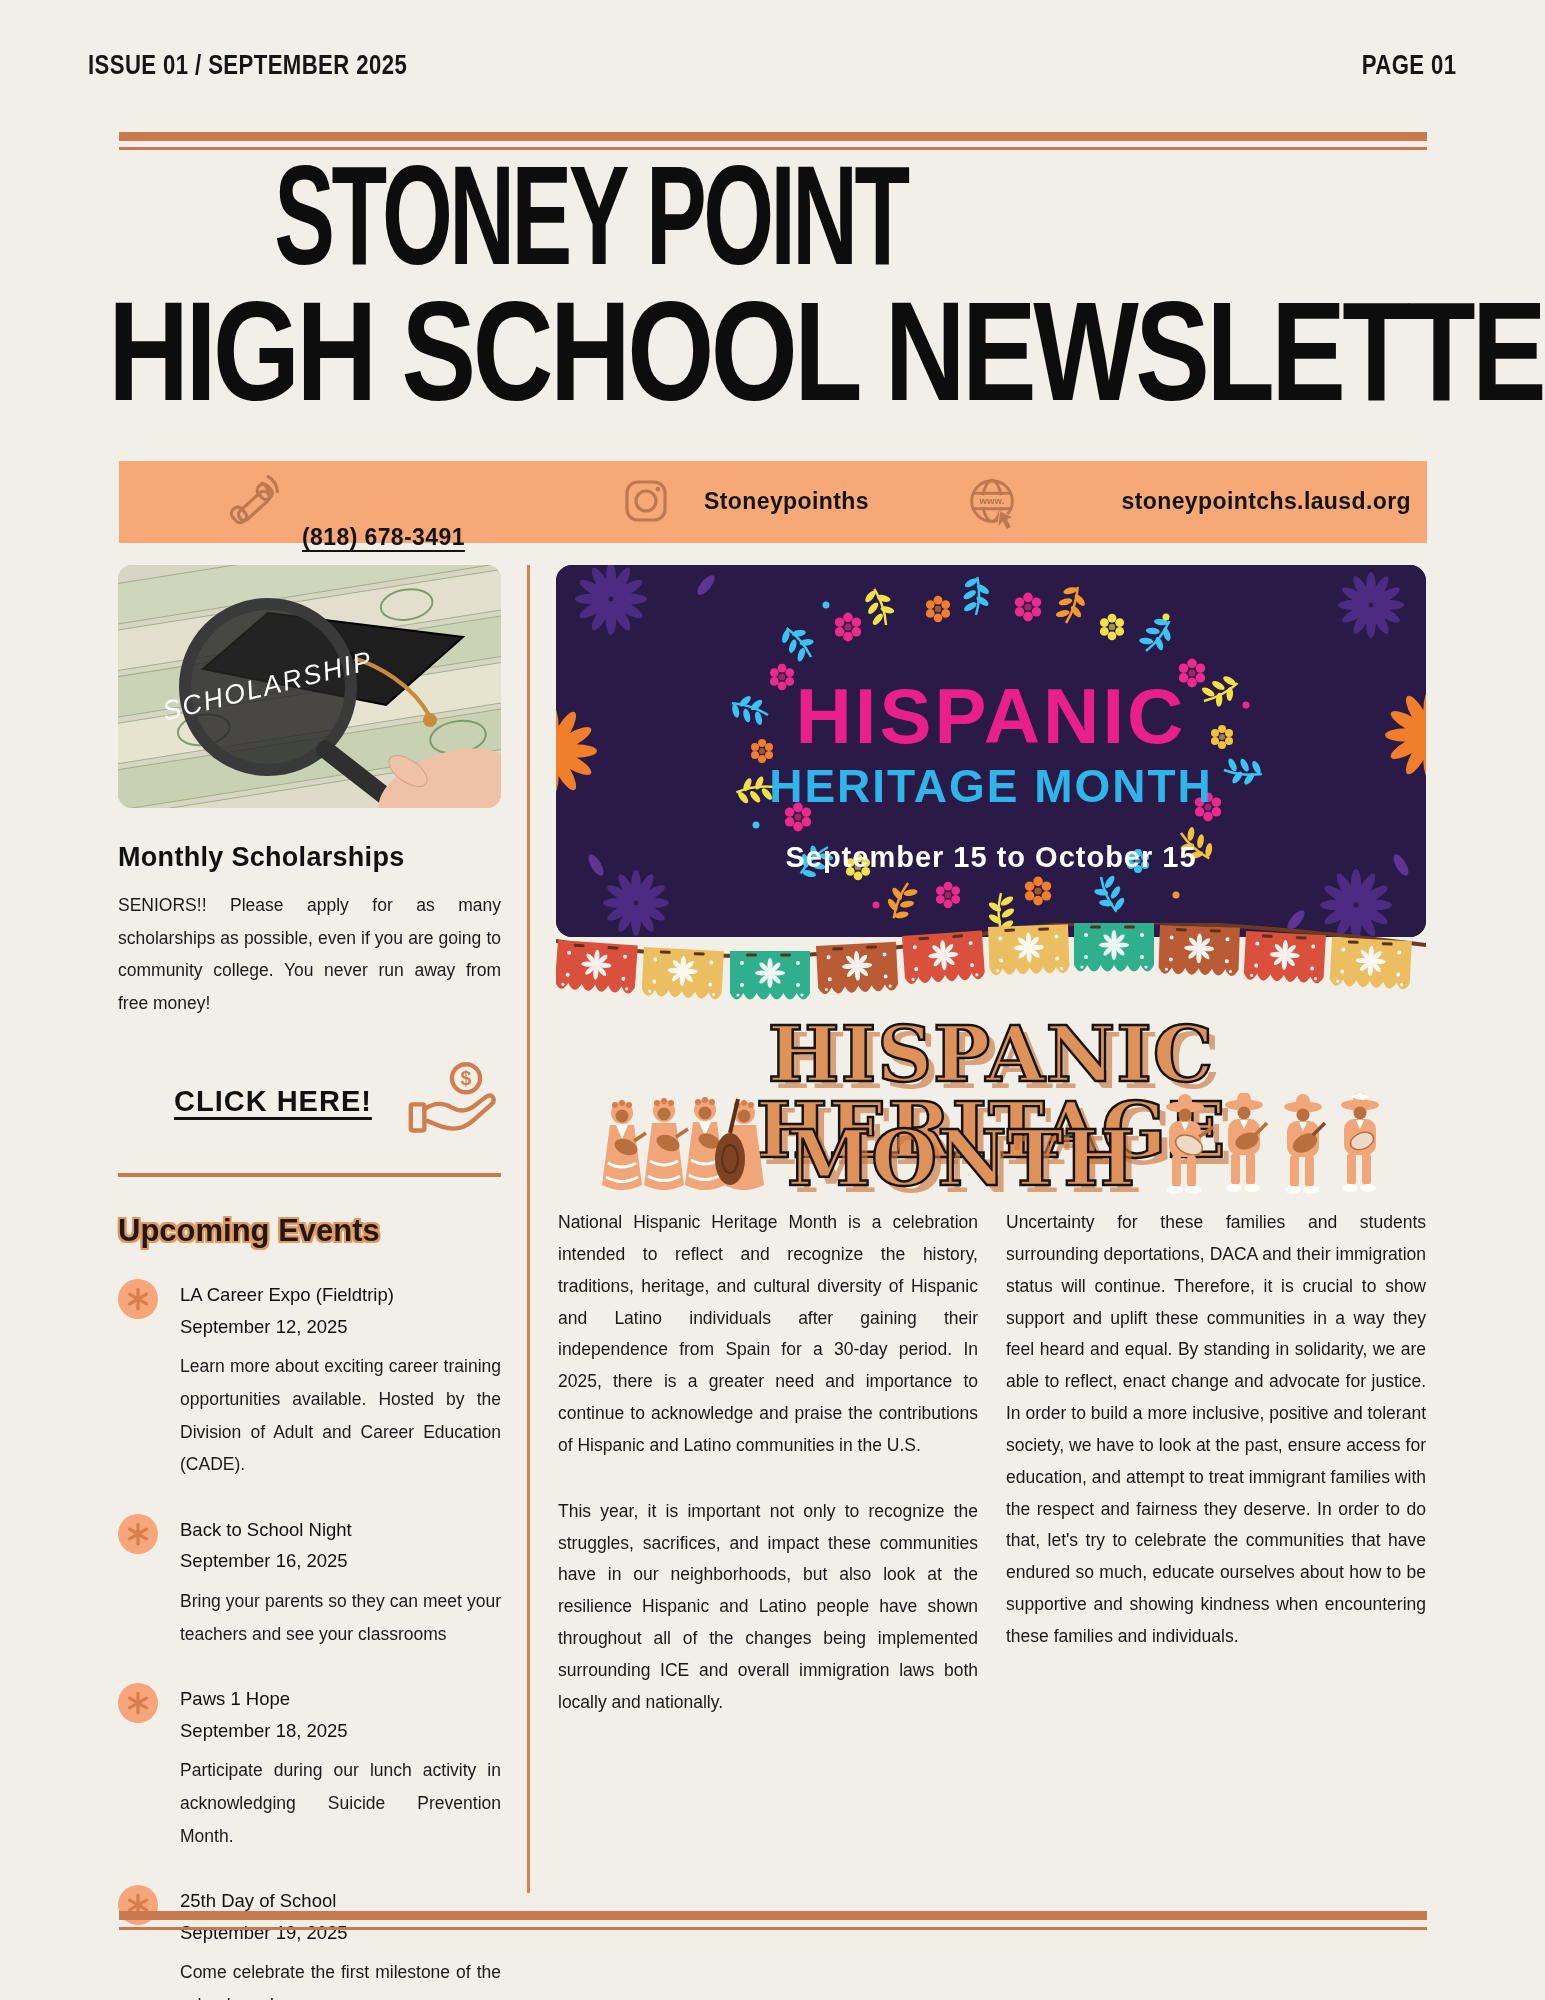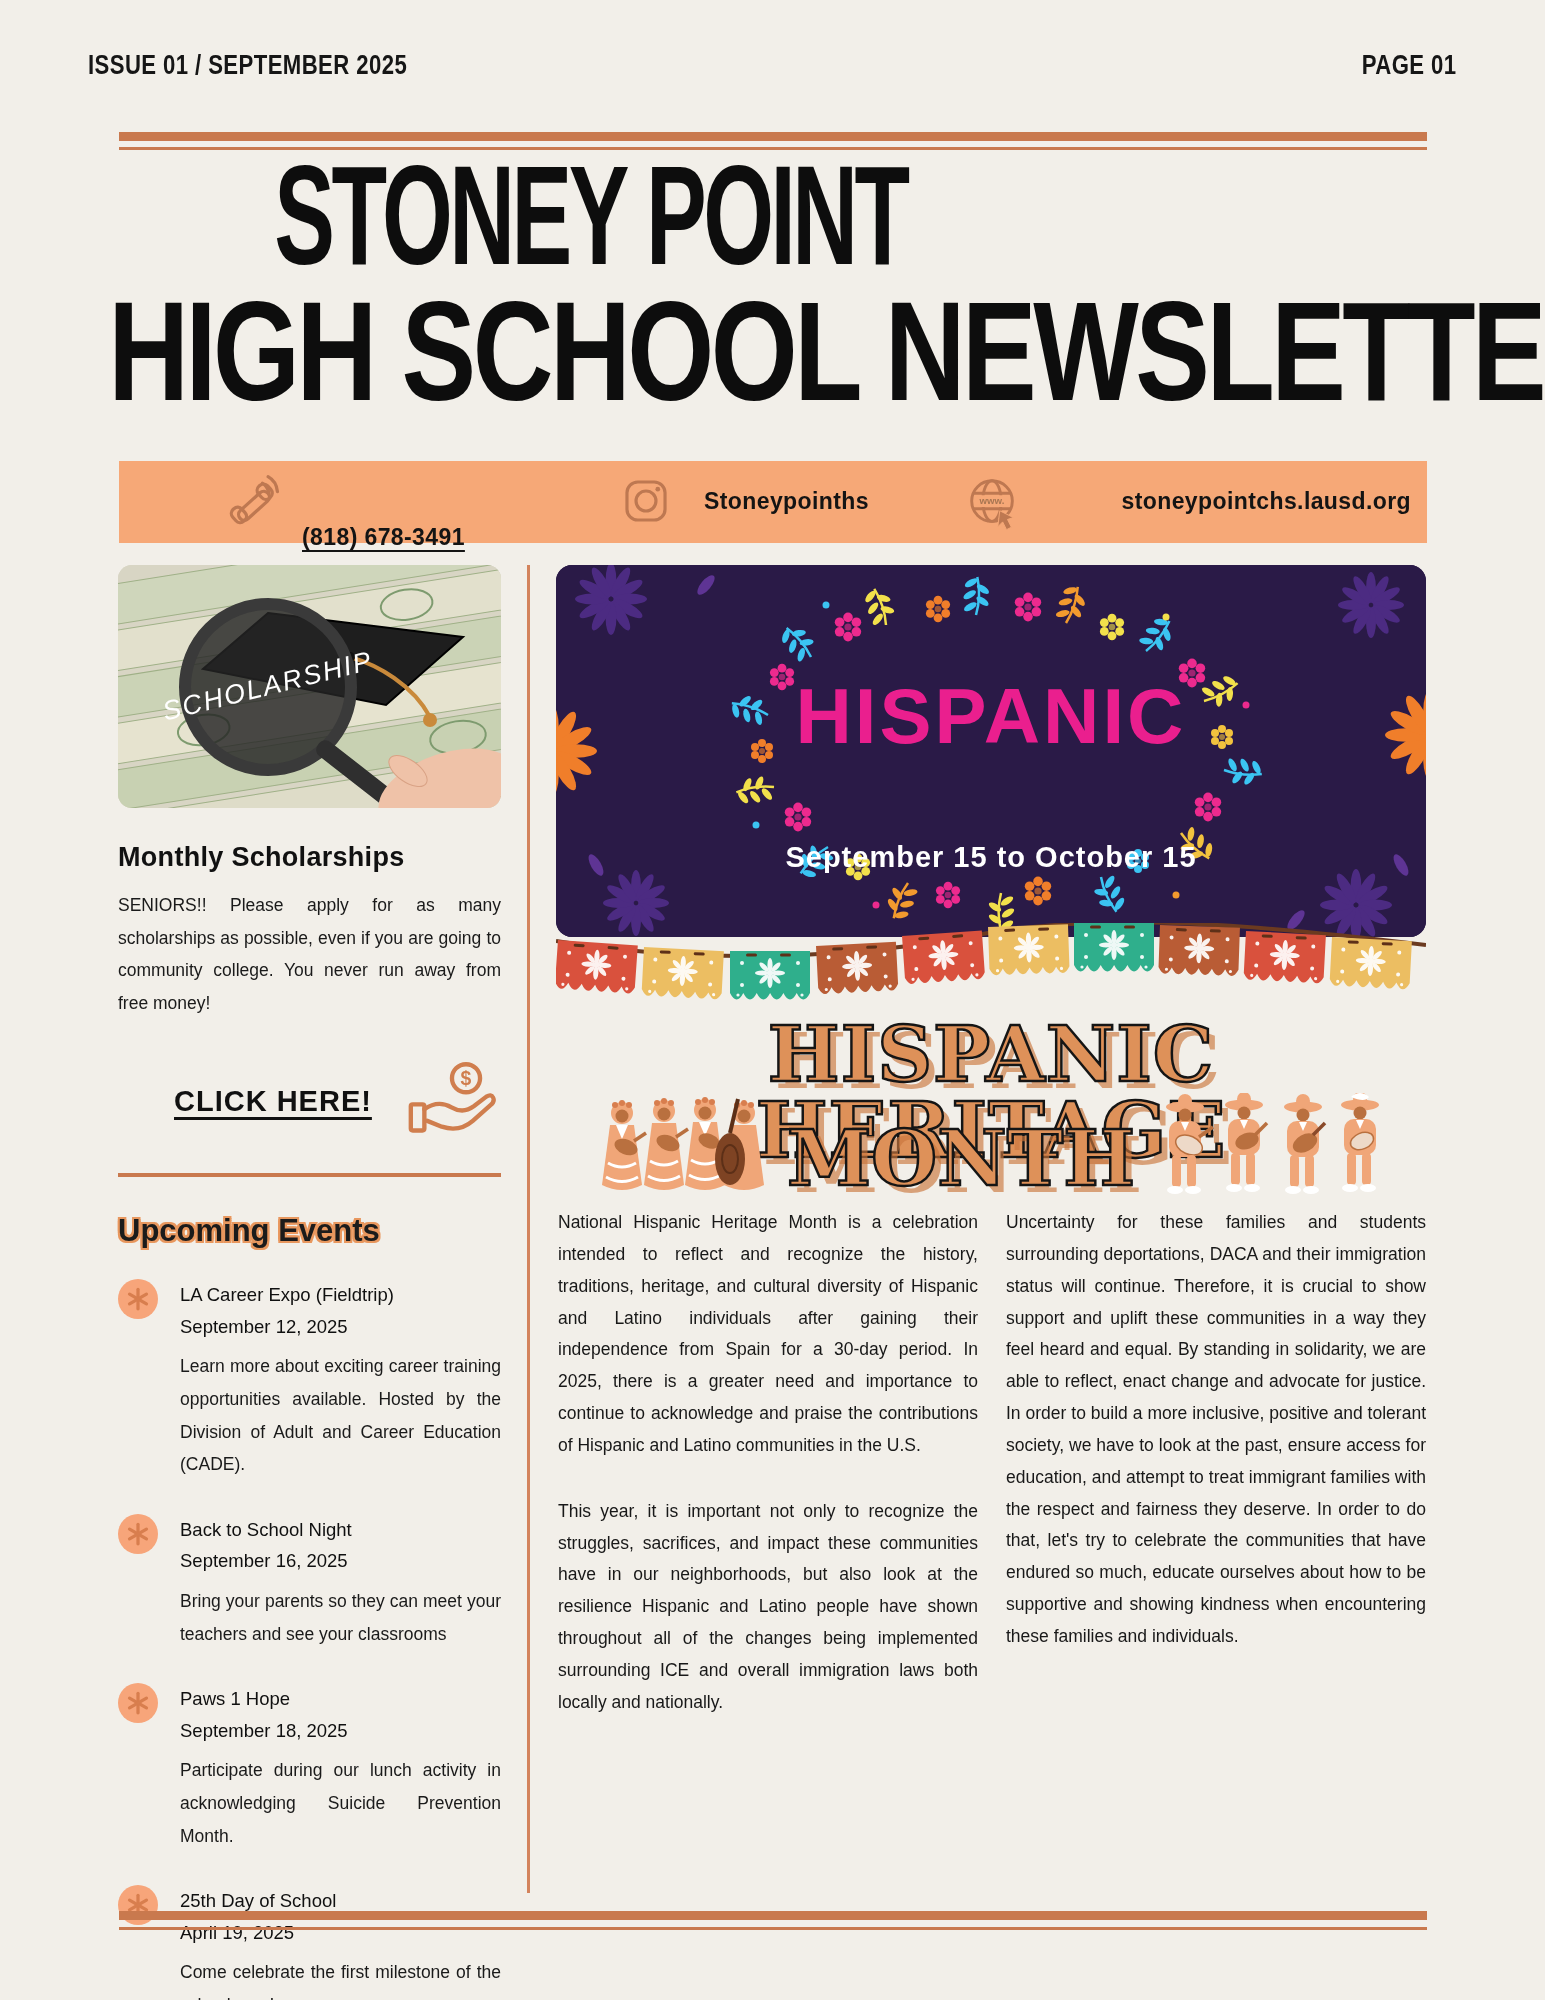--- a/index.html
+++ b/index.html
@@ -213,21 +213,21 @@
         <span class="bullet">
           <svg width="26" height="26" viewBox="0 0 40 40">
               <g stroke="#D87E4E" stroke-width="5" stroke-linecap="round">
                 <line x1="20" y1="5" x2="20" y2="35"></line>
                 <line x1="7" y1="12.5" x2="33" y2="27.5"></line>
                 <line x1="33" y1="12.5" x2="7" y2="27.5"></line>
               </g>
             </svg>
         </span>
         <div class="ev-title">25th Day of School</div>
-        <div class="ev-date">April 19, 2025</div>
+        <div class="ev-date">September 19, 2025</div>
         <div class="ev-desc">Come celebrate the first milestone of the school year!</div>
       </li>
     </ul>
   </aside>
 
   <div class="vdiv"></div>
 
   <main class="main">
 
     <div class="banner">
@@ -308,20 +308,21 @@
         <use href="#f6" color="#F07E2A" transform="translate(206,186) scale(1.0)"></use>
         <use href="#f6" color="#EC2A8E" transform="translate(226,112) scale(1.1)"></use>
         <circle cx="270" cy="40" r="3.5" fill="#3BC4F2"></circle>
           <circle cx="610" cy="52" r="3.5" fill="#F2E04B"></circle>
         <circle cx="690" cy="140" r="3.5" fill="#EC2A8E"></circle>
           <circle cx="200" cy="260" r="3.5" fill="#3BC4F2"></circle>
         <circle cx="620" cy="330" r="3.5" fill="#F29A2E"></circle>
           <circle cx="320" cy="340" r="3.5" fill="#EC2A8E"></circle>
       </svg>
       <div class="bt bt1">HISPANIC</div>
+      <div class="bt bt2">HERITAGE MONTH</div>
       <div class="bt bt3">September 15 to October 15</div>
     </div>
 
     <svg class="picado" viewBox="0 0 870 100">
       <defs>
         <g id="flagdeco">
           <g fill="#FFFFFF" opacity=".92">
             <ellipse cx="40" cy="14" rx="2.6" ry="7"></ellipse>
             <ellipse cx="40" cy="30" rx="2.6" ry="7"></ellipse>
             <ellipse cx="32" cy="22" rx="7" ry="2.6"></ellipse>

